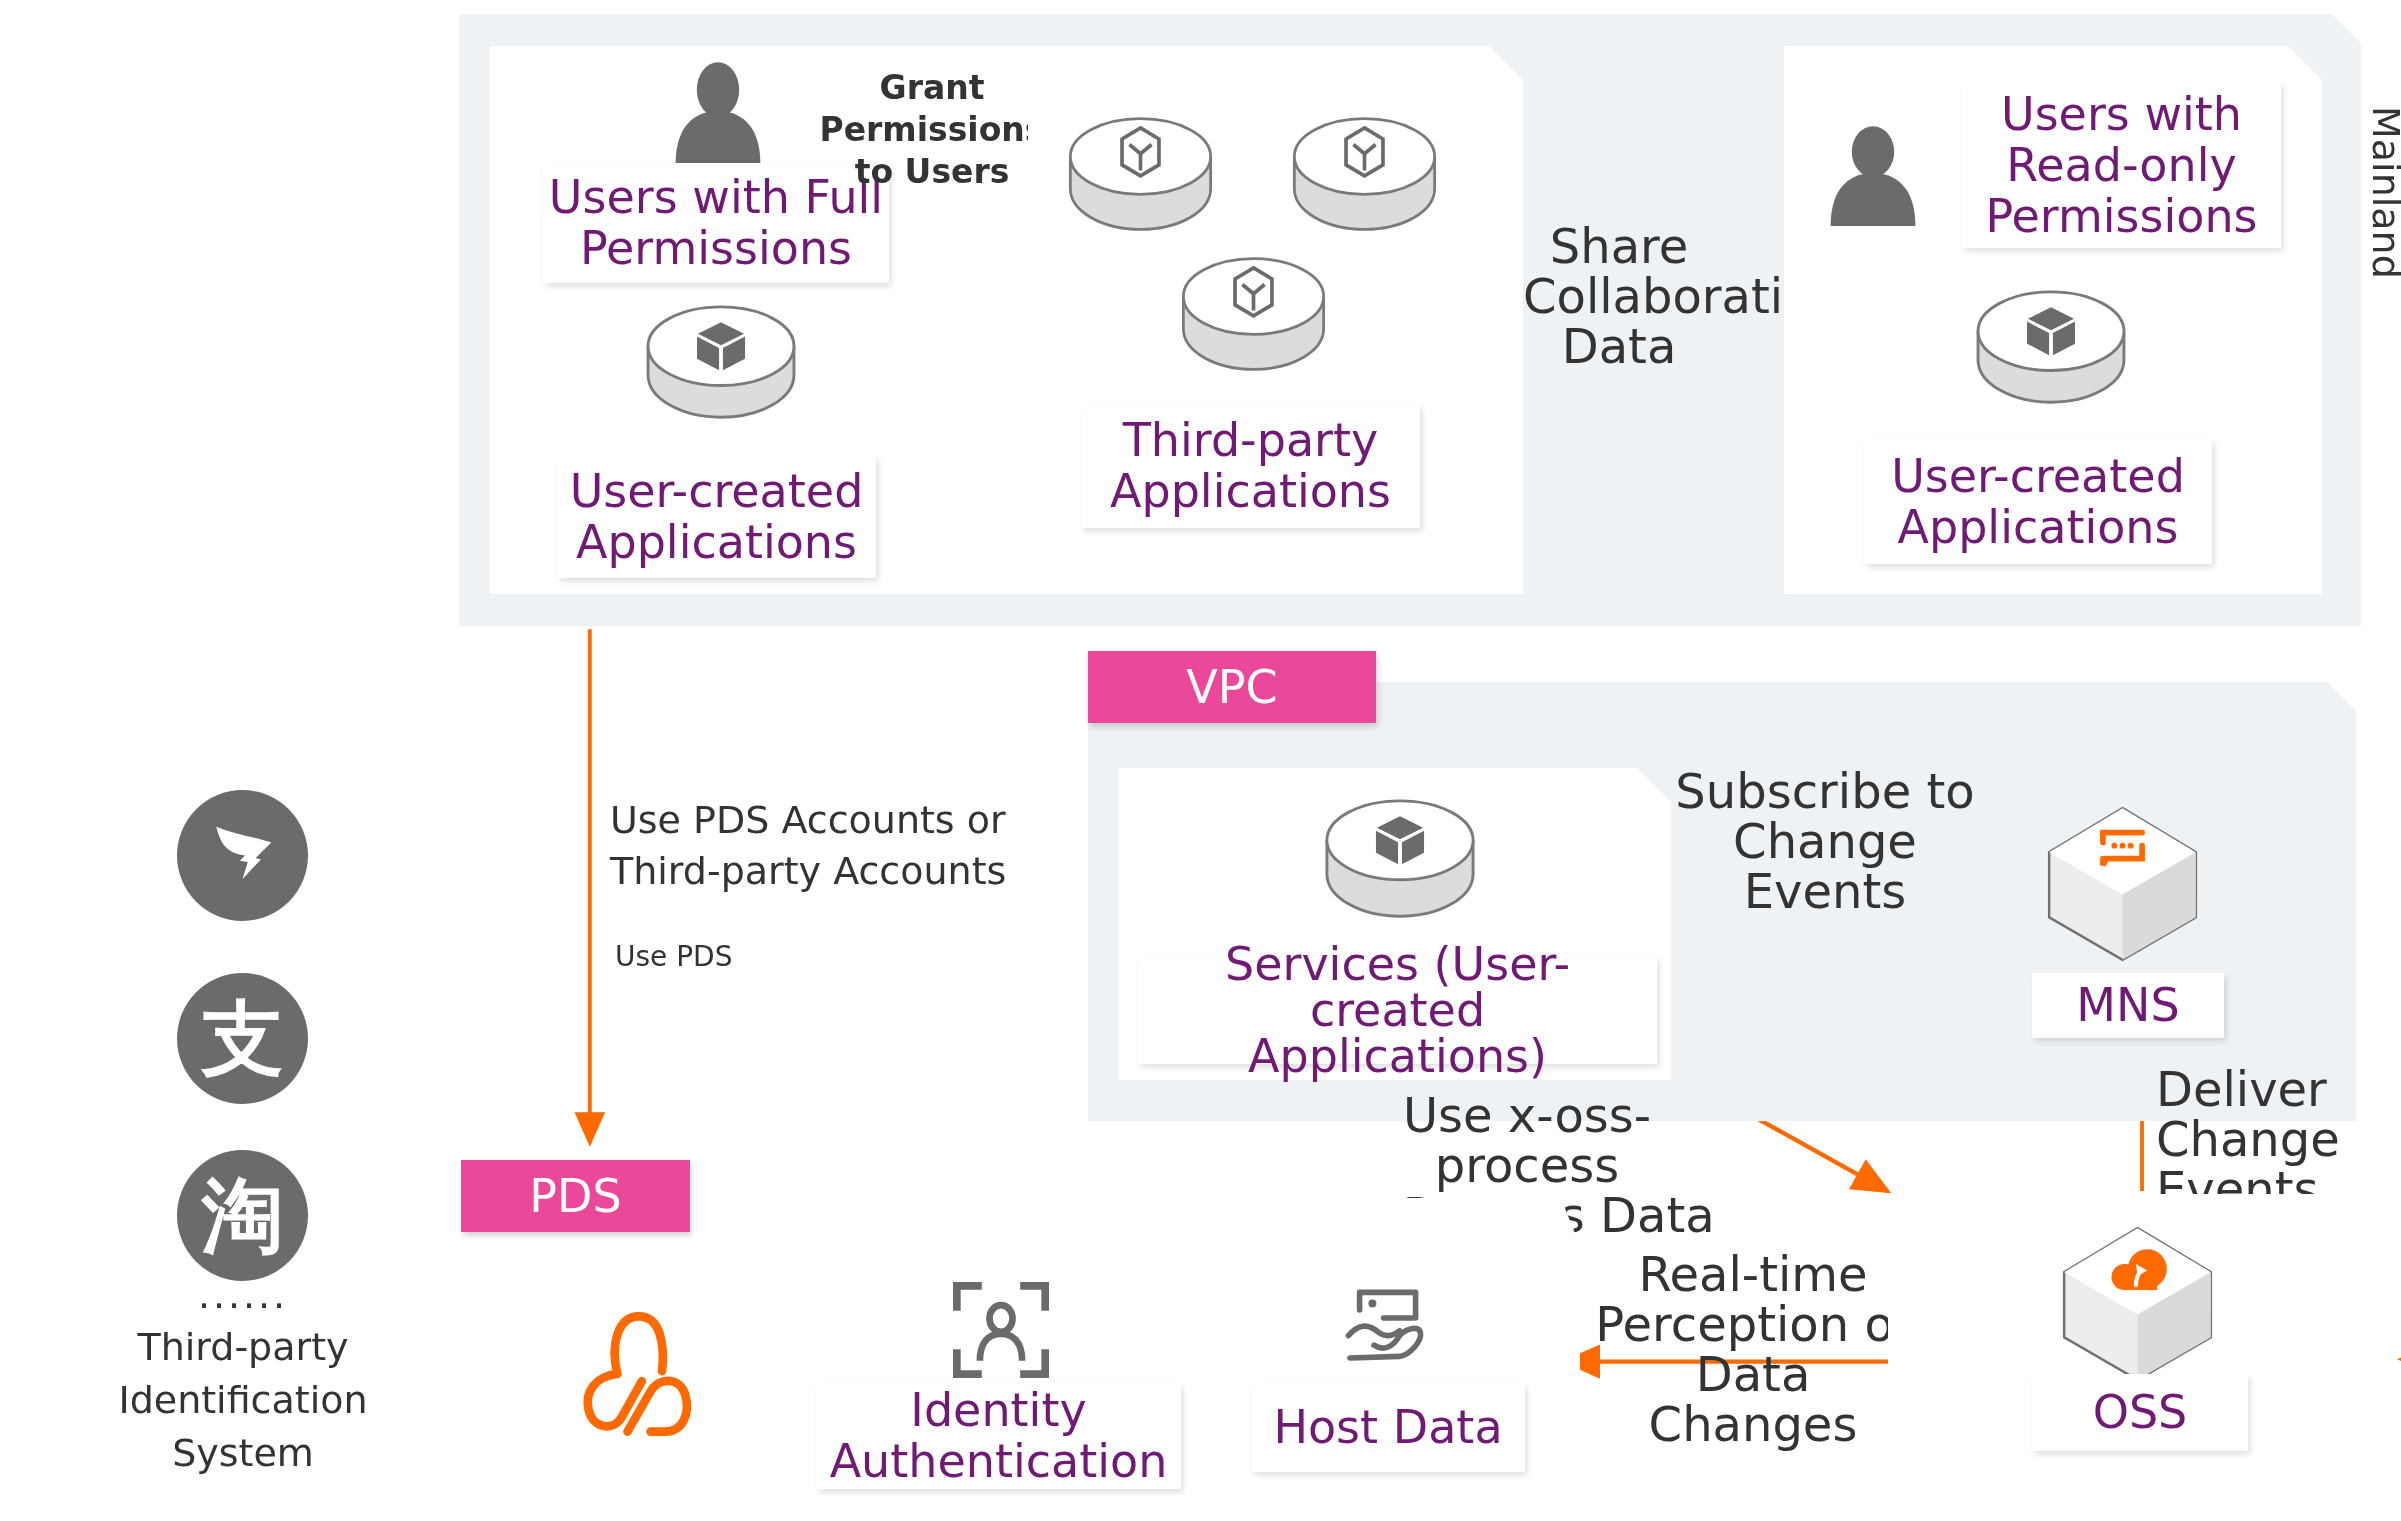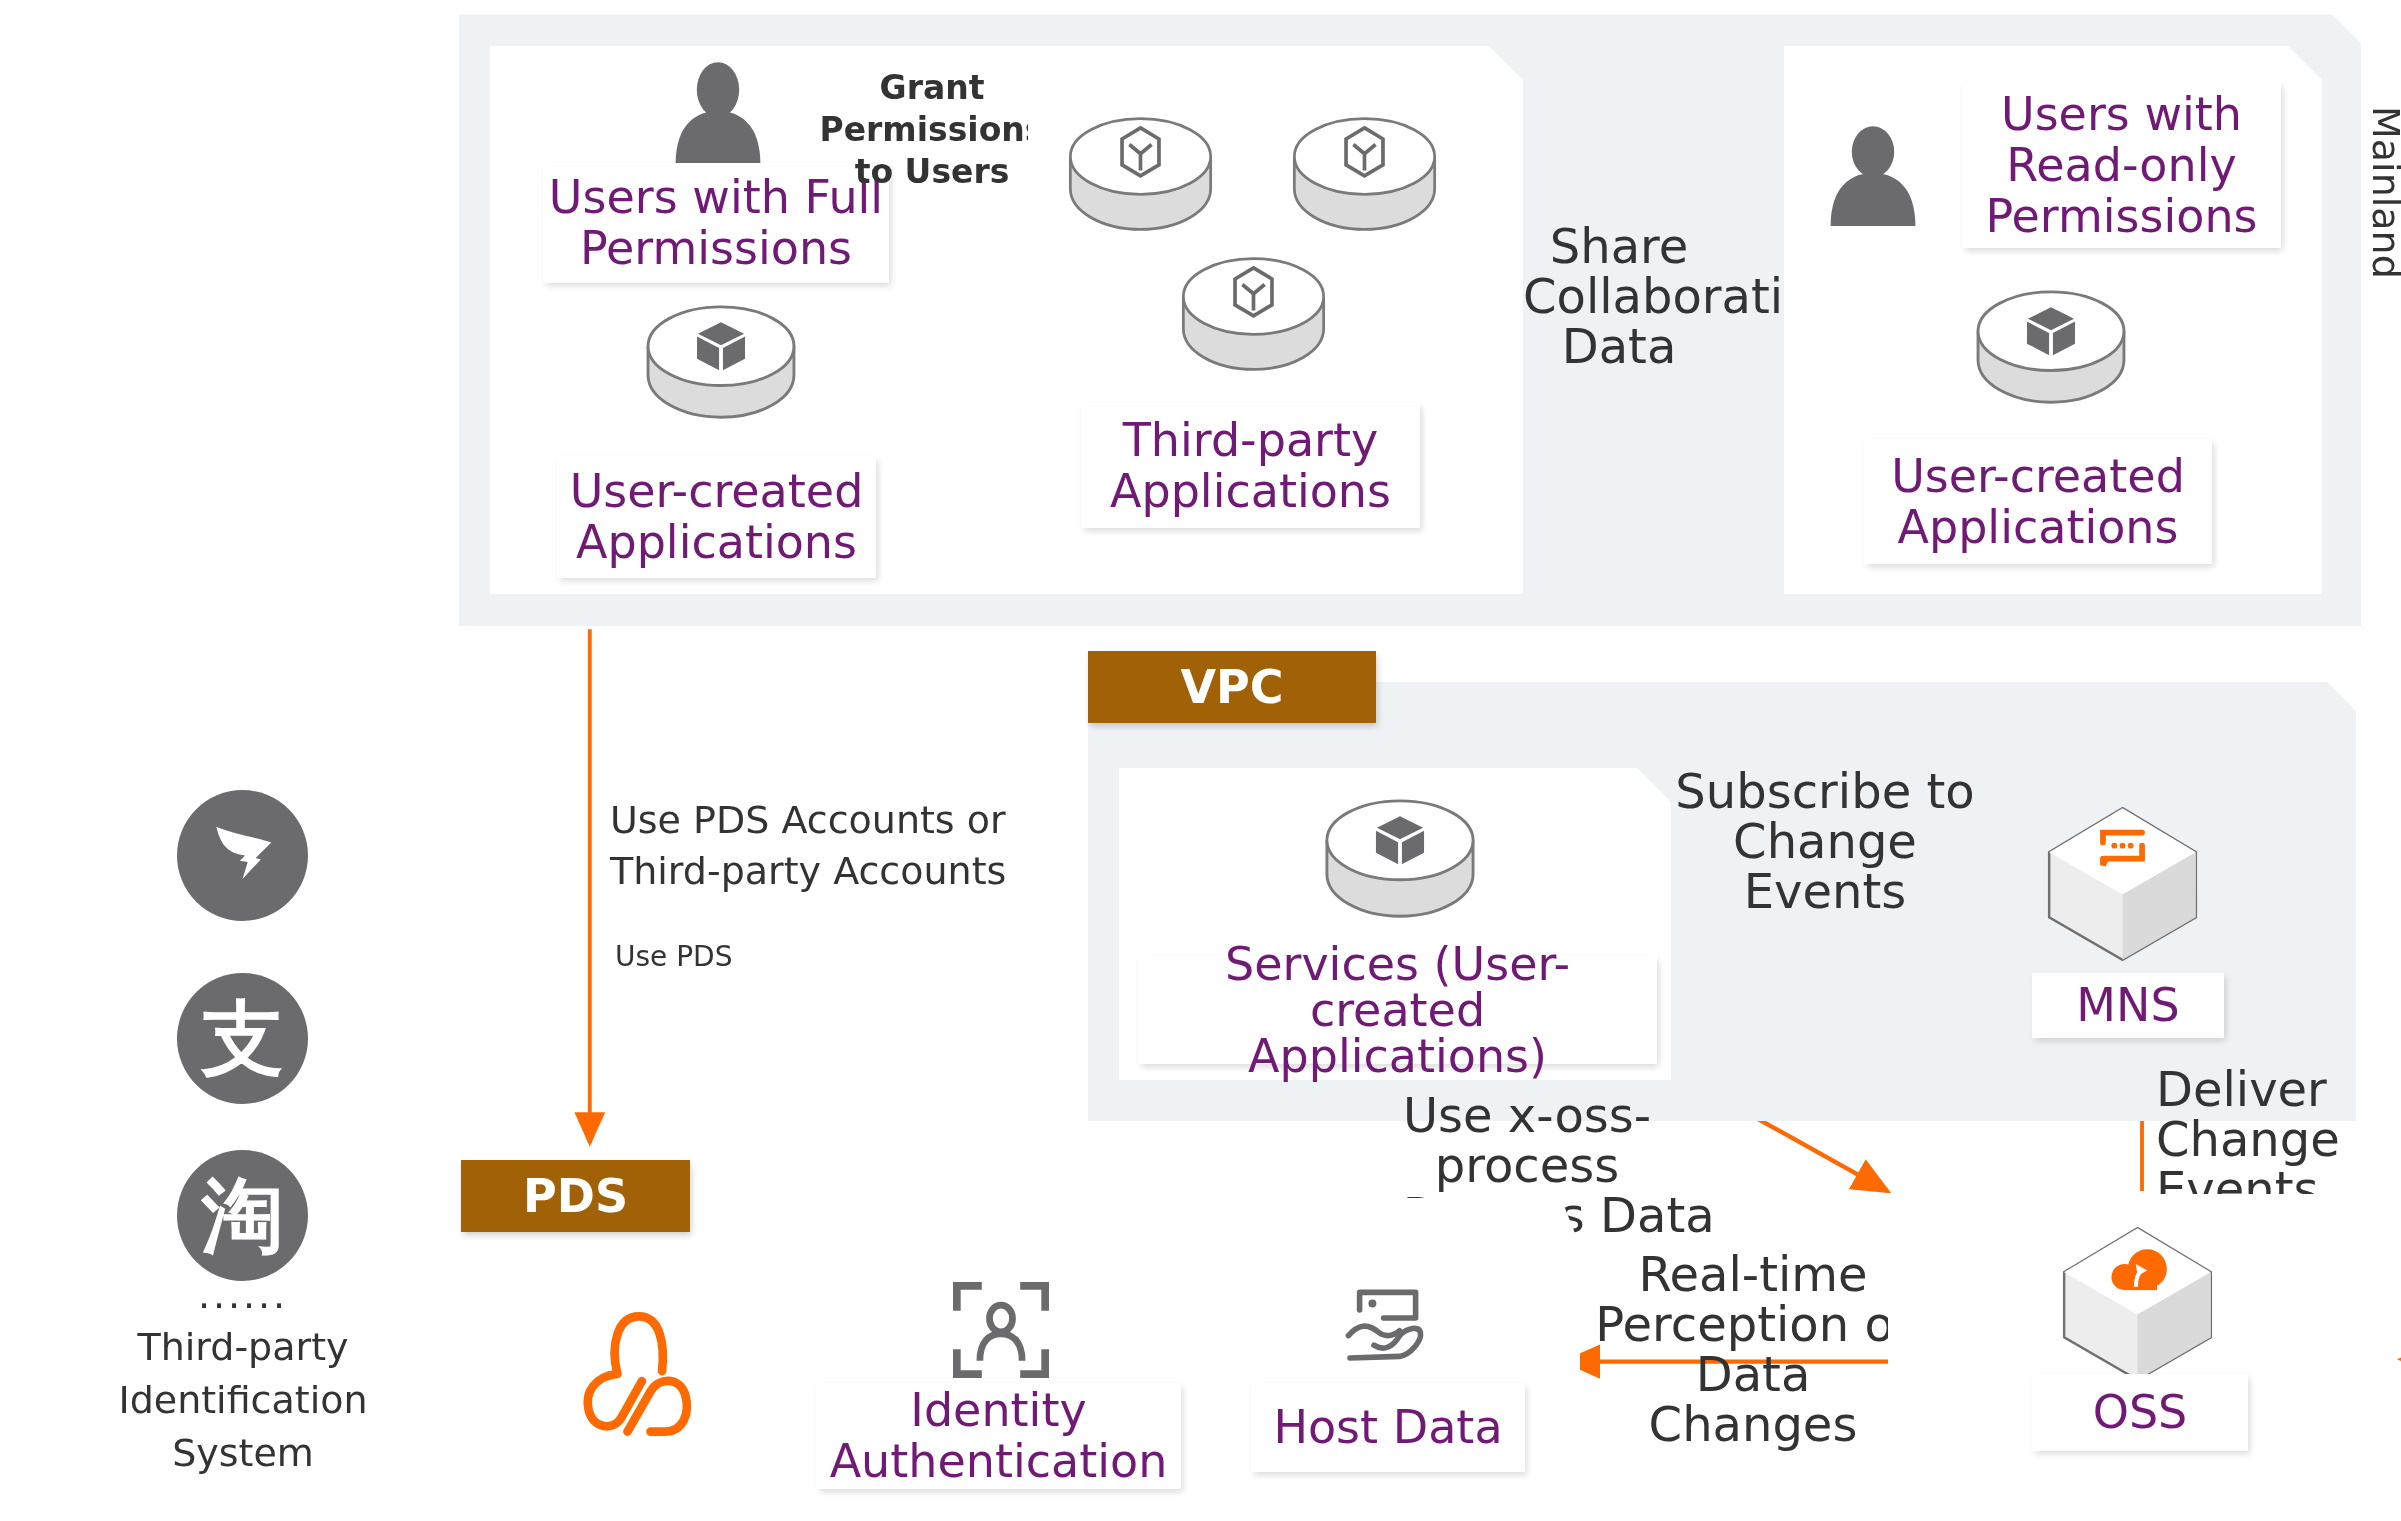--- a/index.html
+++ b/index.html
@@ -5,21 +5,21 @@
   html, body { margin: 0; padding: 0; background: #ffffff; }
   body { width: 3202px; height: 1521px; position: relative; overflow: hidden;
          font-family: "DejaVu Sans", "Liberation Sans", sans-serif; color: #333333; }
   .abs { position: absolute; }
   .region { position: absolute; background: #eef2f5; box-shadow: 0 0 11.5px rgba(0,0,0,0.06); }
   .card { position: absolute; background: #ffffff; box-shadow: 0 1.9px 8.6px rgba(0,0,0,0.08); }
   .clip-corner { clip-path: polygon(0 0, calc(100% - 34px) 0, 100% 34px, 100% 100%, 0 100%); }
   .label-box { position: absolute; background: #ffffff; box-shadow: 2.9px 3.8px 6.7px rgba(0,0,0,0.14);
                display: flex; align-items: center; justify-content: center; text-align: center;
                font-size: 46px; line-height: 51px; color: #701a75; font-weight: 500; white-space: pre-line; }
-  .tag { position: absolute; background: #a16207; color: #ffffff; font-size: 46px; font-weight: bold;
+  .tag { position: absolute; background: #ec4899; color: #ffffff; font-size: 46px; font-weight: normal;
          display: flex; align-items: center; justify-content: center; box-shadow: 1.9px 3.8px 6.7px rgba(0,0,0,0.2); }
   .flow-text { position: absolute; font-size: 48px; line-height: 50px; color: #333333; text-align: center; white-space: pre-line; }
   .vtext { position: absolute; writing-mode: vertical-rl; font-size: 38px; line-height: 46px; color: #333333; text-align: center; white-space: pre-line; }
   svg { position: absolute; overflow: visible; }
 </style>
 </head>
 <body>
 
 <svg width="3202" height="1521" style="left:0;top:0;" viewBox="0 0 6667 3167">
   <defs>

